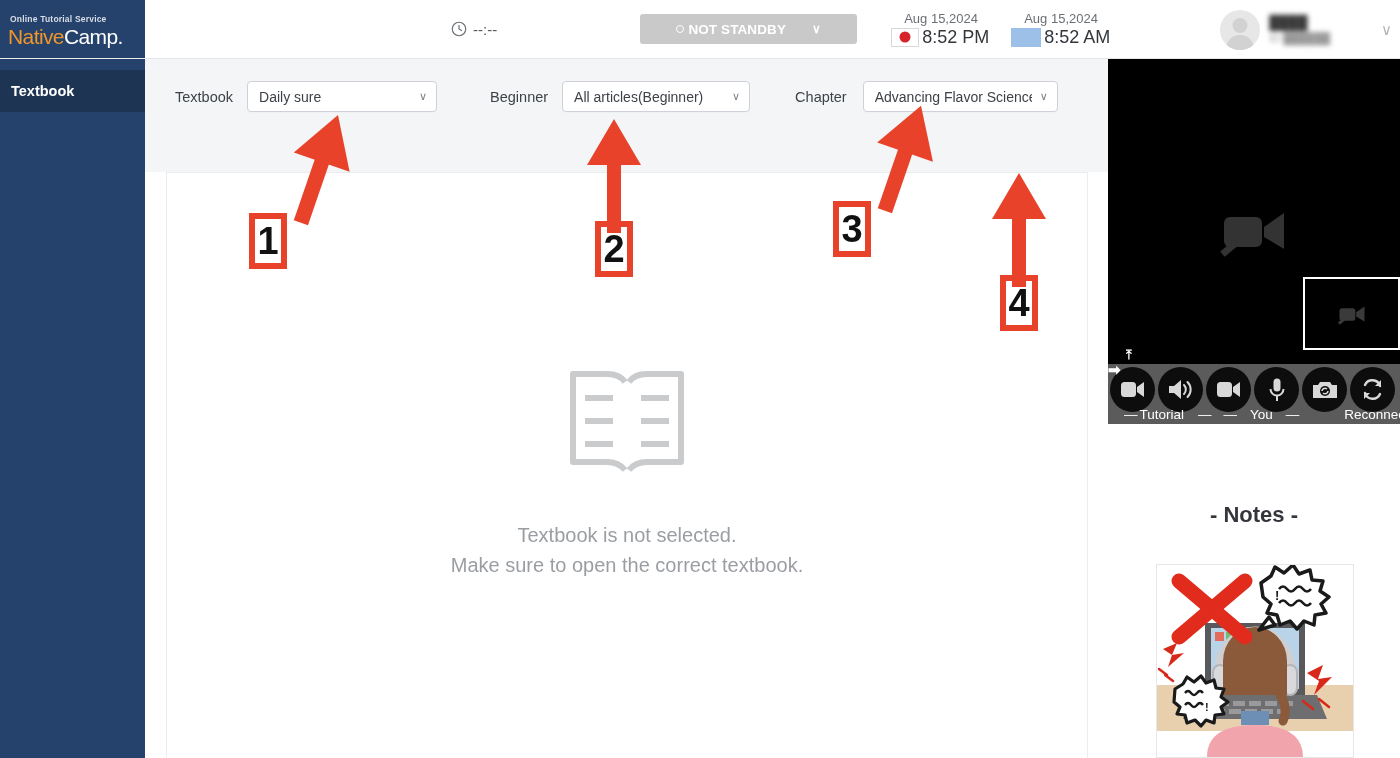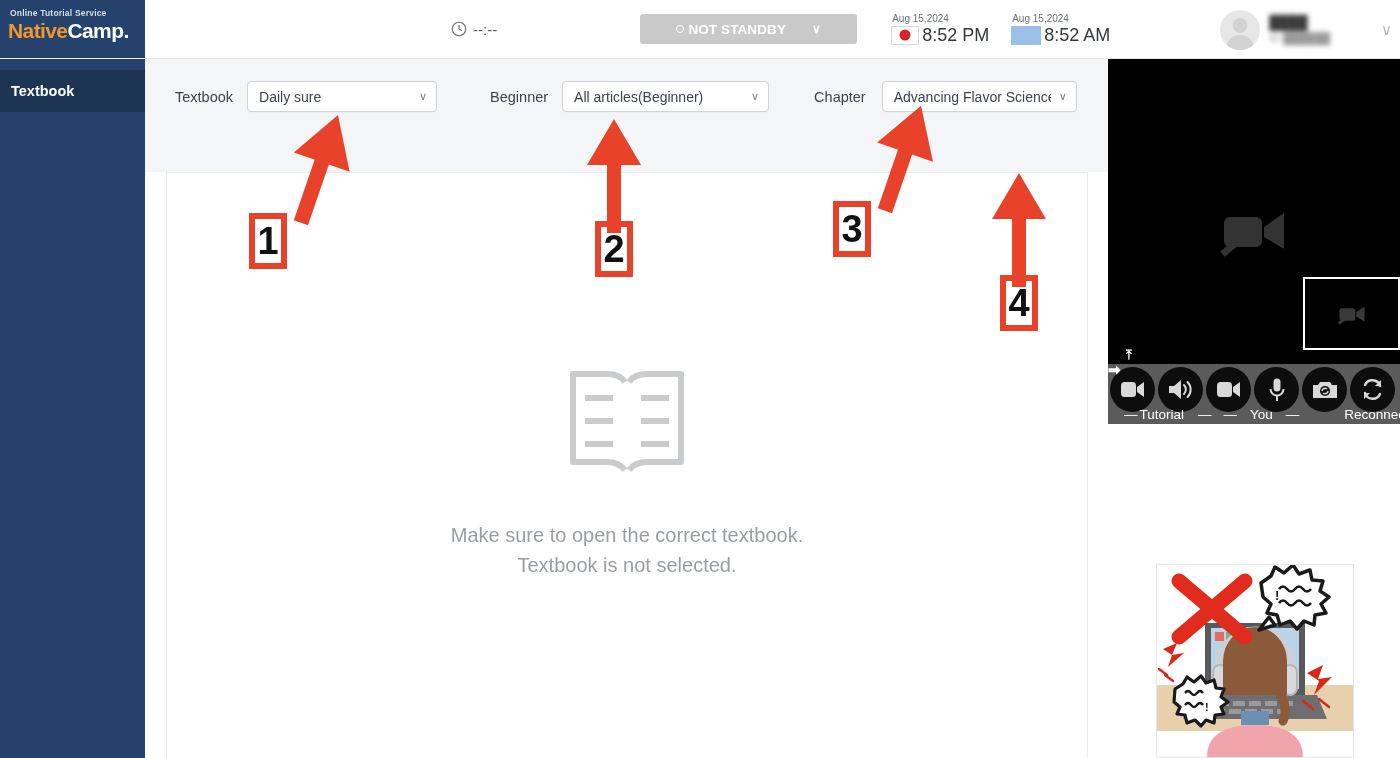--- a/index.html
+++ b/index.html
@@ -13,28 +13,28 @@
 
   
   #sidebar {
     position: absolute; left: 0; top: 0;
     width: 145px; height: 758px;
     background: #24426b;
   }
   #brand {
     height: 59px;
     background: #24426b;
-    padding: 8px 0 0 8px;
+    padding: 14px 0 0 8px;
     border-bottom: 1px solid #e9eaec;
   }
   #brand .sub {
     color: #d9dde4; font-size: 8.5px; letter-spacing: .2px;
     font-weight: 700; margin-left: 2px; margin-bottom: 1px;
   }
-  #brand .logo { font-size: 21px; font-weight: 700; letter-spacing: -.6px; }
+  #brand .logo { font-size: 21px; font-weight: 400; letter-spacing: -.6px; }
   #brand .logo .n { color: #f0962a; }
   #brand .logo .c { color: #ffffff; }
   #sidebar .gap { height: 11px; background: #24426b; }
   .nav-item {
     height: 42px; display: flex; align-items: center;
     padding-left: 11px; color: #ffffff;
     font-size: 14.5px; font-weight: 700;
   }
   .nav-item.active { background: #1d3553; }
 
@@ -59,21 +59,21 @@
     display: flex; align-items: center; justify-content: center;
     gap: 4px; letter-spacing: .1px; cursor: pointer;
   }
   #standby-btn .dot-o {
     width: 8px; height: 8px; border: 1.6px solid #ffffff;
     border-radius: 50%; display: inline-block;
   }
   #standby-btn .chev { margin-left: 22px; font-size: 12px; }
   #tz-group { display: flex; margin-left: 34px; gap: 22px; }
   .tz { display: flex; flex-direction: column; }
-  .tz .date { font-size: 10px; color: #6b7075; margin-bottom: 1px; padding-left: 1px;}
+  .tz .date { font-size: 13px; color: #6b7075; margin-bottom: 1px; padding-left: 1px; margin-left: 12px;}
   .tz .row { display: flex; align-items: center; gap: 3px; }
   .tz .time { font-size: 18px; color: #33373c; }
   .flag-jp {
     width: 28px; height: 19px; background: #ffffff;
     border: 1px solid #d6d8db; position: relative;
   }
   .flag-jp::after {
     content: ""; position: absolute; left: 50%; top: 50%;
     transform: translate(-50%,-50%);
     width: 11px; height: 11px; border-radius: 50%; background: #d7232c;
@@ -274,21 +274,21 @@
 
   <div id="filterbar">
     <div id="filter-row">
       <span class="f-label" style="margin-left:30px;">Textbook</span>
       <div class="sel" style="width:190px; margin-left:14px;">
         <span class="txt">Daily sure</span>
         <span class="chev">∨</span>
       </div>
 
       <span class="f-label" style="margin-left:53px;">Beginner</span>
-      <div class="sel" style="width:207px; margin-left:14px;">
+      <div class="sel" style="width:188px; margin-left:14px;">
         <span class="txt">All articles(Beginner)</span>
         <span class="chev">∨</span>
       </div>
 
       <span class="f-label" style="margin-left:45px;">Chapter</span>
       <div class="sel" style="width:195px; margin-left:16px;">
         <span class="txt">Advancing Flavor Science:.</span>
         <span class="chev">∨</span>
       </div>
     </div>
@@ -304,22 +304,22 @@
         </g>
         <g stroke="#c9cbcd" stroke-width="6" stroke-linecap="butt">
           <line x1="22" y1="32" x2="50" y2="32"></line>
           <line x1="22" y1="55" x2="50" y2="55"></line>
           <line x1="22" y1="78" x2="50" y2="78"></line>
           <line x1="78" y1="32" x2="106" y2="32"></line>
           <line x1="78" y1="55" x2="106" y2="55"></line>
           <line x1="78" y1="78" x2="106" y2="78"></line>
         </g>
       </svg>
+      <div class="msg">Textbook is not selected.</div>
       <div class="msg">Make sure to open the correct textbook.</div>
-      <div class="msg">Textbook is not selected.</div>
     </div>
   </div>
 
   <div id="video-panel">
 
     <div id="video-stage">
       <svg id="main-cam-ico" width="72" height="52" viewBox="0 0 72 52">
         <rect x="6" y="12" width="38" height="30" rx="6" fill="#333333"></rect>
         <path d="M46 22 L66 8 v36 L46 32 Z" fill="#333333"></path>
         <rect x="2" y="40" width="18" height="7" transform="rotate(-40 11 43)" fill="#333333"></rect>
@@ -385,20 +385,21 @@
         <span class="dash" style="margin-left:16px;">—</span>
         <span style="margin-left:2px;">Tutorial</span>
         <span class="dash" style="margin-left:14px;">—</span>
         <span class="dash" style="margin-left:12px;">—</span>
         <span style="margin-left:13px;">You</span>
         <span class="dash" style="margin-left:13px;">—</span>
         <span style="margin-left:45px;">Reconnect</span>
       </div>
     </div>
 
+    <div id="notes-title">- Notes -</div>
 
     <div id="illustration">
       <svg width="196" height="192" viewBox="0 0 196 192">
         <rect x="0" y="0" width="196" height="192" fill="#ffffff"></rect>
 
         <rect x="0" y="120" width="196" height="46" fill="#e8cfae"></rect>
 
         <rect x="48" y="58" width="100" height="72" fill="#59595b"></rect>
         <rect x="54" y="63" width="88" height="61" fill="#b9d3e8"></rect>
         <rect x="58" y="67" width="9" height="9" fill="#e36b5c"></rect>

